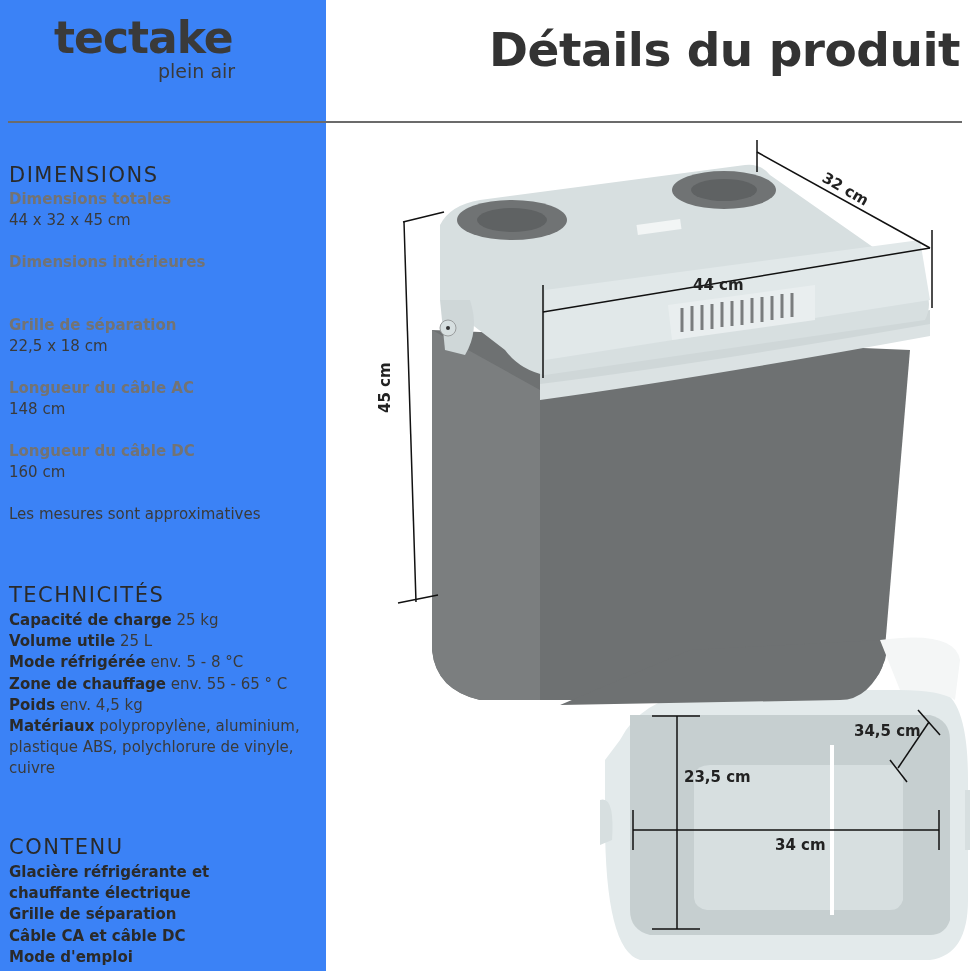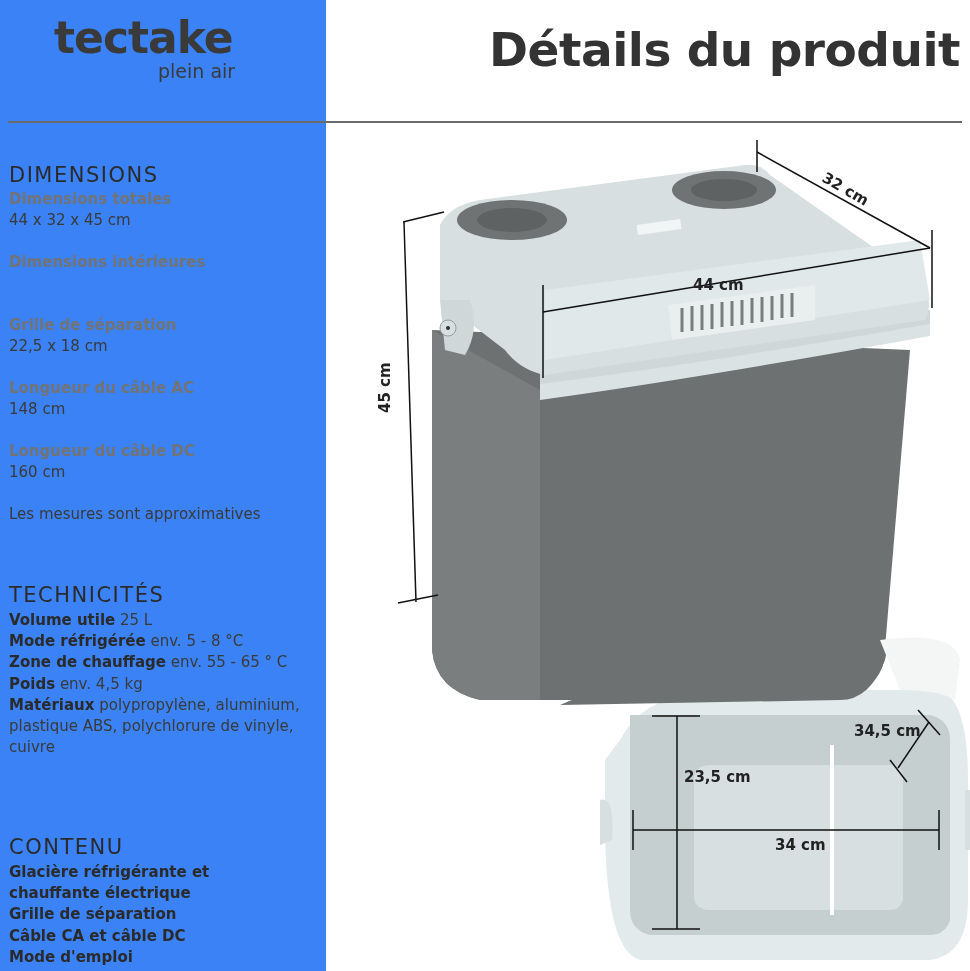--- a/index.html
+++ b/index.html
@@ -62,20 +62,21 @@
   <span class="v">148 cm</span>
 </div>
 <div class="spec" style="top:441px">
   <span class="k">Longueur du câble DC</span>
   <span class="v">160 cm</span>
 </div>
 <div class="note" style="top:505px">Les mesures sont approximatives</div>
 
 <h2 class="section-title" style="top:563px">TECHNICITÉS</h2>
 <div class="tech">
+  <span class="row"><span class="k">Capacité de charge</span><span class="v"> 25 kg</span></span>
   <span class="row"><span class="k">Volume utile</span><span class="v"> 25 L</span></span>
   <span class="row"><span class="k">Mode réfrigérée</span><span class="v"> env. 5 - 8 °C</span></span>
   <span class="row"><span class="k">Zone de chauffage</span><span class="v"> env. 55 - 65 ° C</span></span>
   <span class="row"><span class="k">Poids</span><span class="v"> env. 4,5 kg</span></span>
   <span class="row"><span class="k">Matériaux</span><span class="v"> polypropylène, aluminium, plastique ABS, polychlorure de vinyle, cuivre</span></span>
 </div>
 
 <h2 class="section-title" style="top:815px">CONTENU</h2>
 <div class="contents">
   <div style="width:215px">Glacière réfrigérante et chauffante électrique</div>

